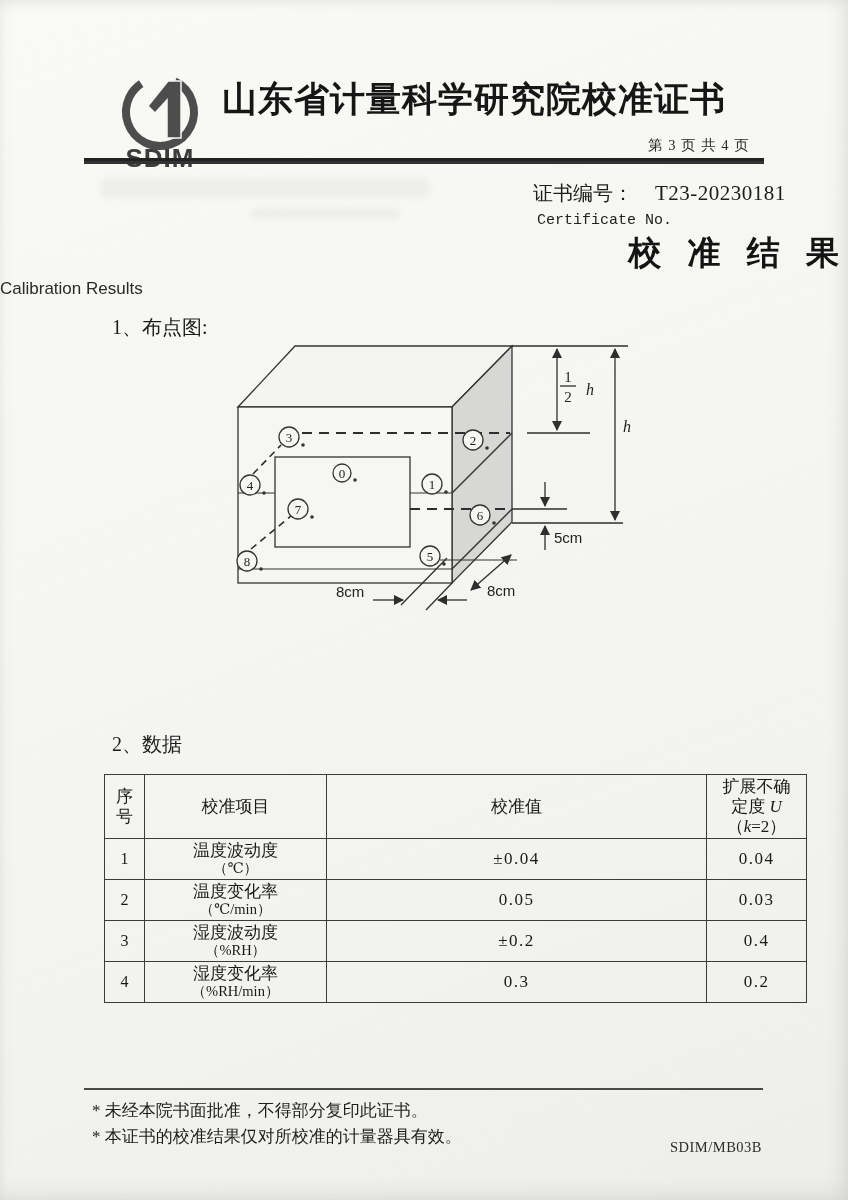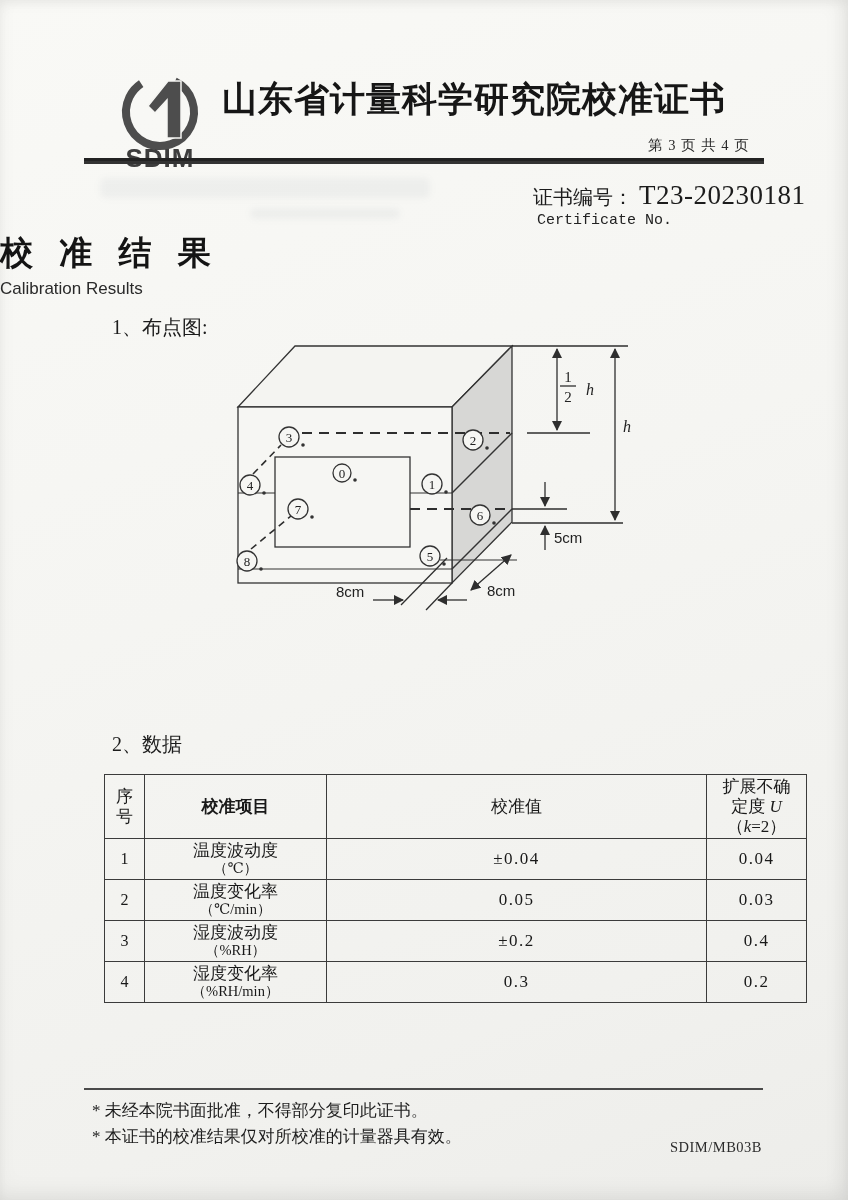--- a/index.html
+++ b/index.html
@@ -15,41 +15,41 @@
   .smudge { position:absolute; filter:blur(3px); background:rgba(80,90,110,0.055); border-radius:6px; }
 
   
   .title-cn { left:222px; top:76px; font-size:35px; font-weight:600; letter-spacing:1px; color:#161616; white-space:nowrap; }
   .title-en { left:256px; top:126px; font-family:"Liberation Sans","DejaVu Sans",sans-serif; font-weight:bold; font-size:23px; letter-spacing:0.5px; color:#171717; white-space:nowrap; }
   .page-info { left:648px; top:136px; font-size:14.5px; letter-spacing:1px; color:#2a2a2a; white-space:nowrap; }
   .head-rule { left:84px; top:158px; width:680px; height:4px; border-top:3px solid #222; border-bottom:3px solid #333; }
 
   
   .cert-line { left:533px; top:180px; font-size:20px; white-space:nowrap; color:#1c1c1c; }
-  .cert-line .num { font-size:27px; letter-spacing:0.5px; margin-left:6px; }
+  .cert-line .num { font-size:21px; letter-spacing:0.5px; margin-left:22px; }
   .cert-en { left:537px; top:212px; font-family:Liberation Mono, monospace; font-size:15px; color:#222; }
 
   
-  .main-title { left:0; top:231px; width:848px; text-align:left; font-size:33px; font-weight:bold; letter-spacing:9px; color:#141414; }
+  .main-title { left:0; top:231px; width:848px; text-align:right; font-size:33px; font-weight:bold; letter-spacing:9px; color:#141414; }
   .main-sub { left:0; top:279px; width:848px; text-align:left; font-family:"Liberation Sans","DejaVu Sans",sans-serif; font-size:17px; color:#2a2a2a; }
 
   .sec-label { font-size:20px; color:#1c1c1c; white-space:nowrap; }
   .sec1 { left:112px; top:302px;margin-top:12px; }
   .sec2 { left:112px; top:731px; }
 
   .diagram-caption { left:338px; top:616px; width:220px; text-align:center; font-size:21px; color:#222; letter-spacing:1px; }
 
   
   table.data {
     position:absolute; left:104px; top:774px; width:702px;
     border-collapse:collapse; table-layout:fixed;
     font-family:"Liberation Serif","DejaVu Serif",serif; color:#191919;
   }
   table.data td { border:1.2px solid #3b3b3b; text-align:center; vertical-align:middle; padding:1px 2px; }
-  .col-no{width:40px;} .col-item{width:182px;font-weight:bold;} .col-val{width:380px;} .col-u{width:100px;}
+  .col-no{width:40px;} .col-item{width:182px;} .col-val{width:380px;} .col-u{width:100px;}
   tr.hdr td { height:64px; font-size:17px; line-height:20px; }
   tr.row td { height:41px; }
   .no-cell { font-size:16px; }
   .item-l1 { font-size:17px; line-height:19px; }
   .item-l2 { font-size:14.5px; line-height:17px; }
   .val-cell { font-size:17px; letter-spacing:1.5px; }
   .it { font-style:italic; font-family:"Liberation Serif",serif; }
 
   
   .foot-rule { left:84px; top:1088px; width:679px; border-top:2px solid #4a4a4a; height:0; }

